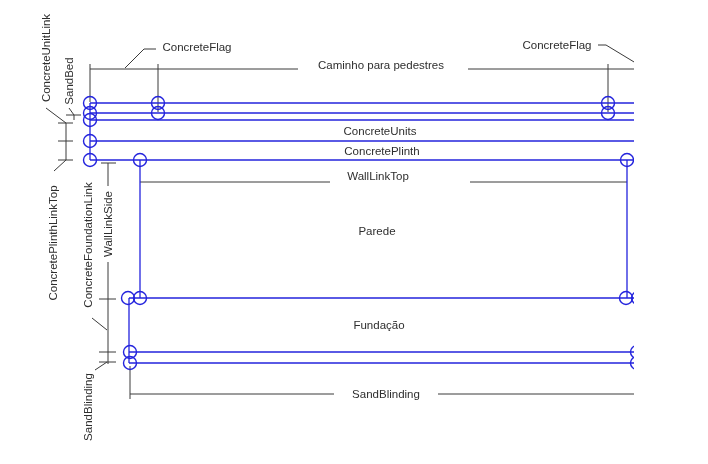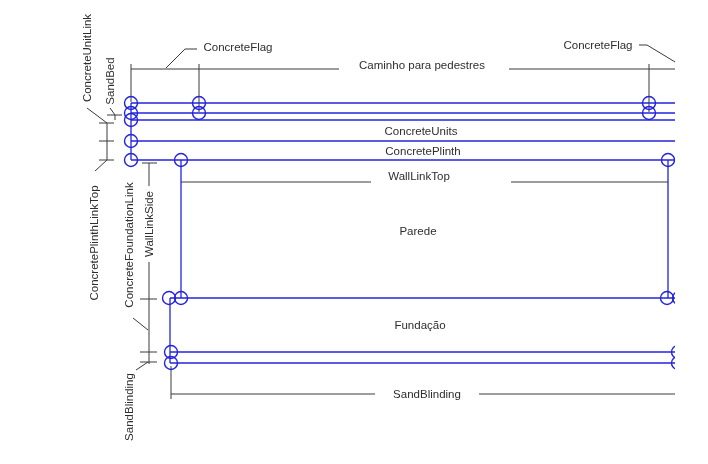--- a/index.html
+++ b/index.html
@@ -1,16 +1,16 @@
 <!DOCTYPE html>
 <html><head>
 <meta charset="utf-8">
 <style>
   html,body{margin:0;padding:0;background:#ffffff;}
-  .stage{position:relative;width:634px;height:464px;background:#ffffff;overflow:hidden;padding-left:41px;}
+  .stage{position:relative;width:634px;height:464px;background:#ffffff;overflow:hidden;}
   svg{display:block;}
   text{font-family:"Liberation Sans","DejaVu Sans",sans-serif;}
 </style>
 </head>
 <body>
 
 <div class="stage">
   <svg xmlns="http://www.w3.org/2000/svg" width="708" height="464" viewBox="0 0 708 464">
       <rect x="0" y="0" width="708" height="464" fill="#ffffff"></rect>
       <line x1="90" y1="69" x2="298" y2="69" stroke="#3a3a3a" stroke-width="1"></line>

